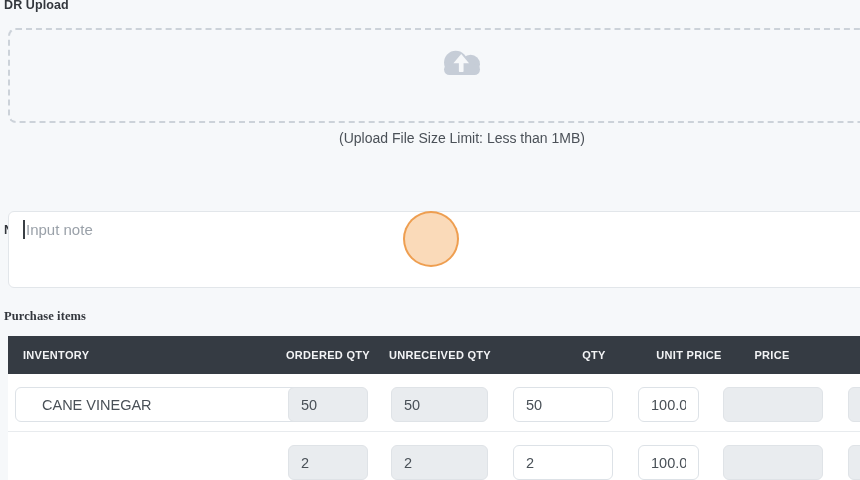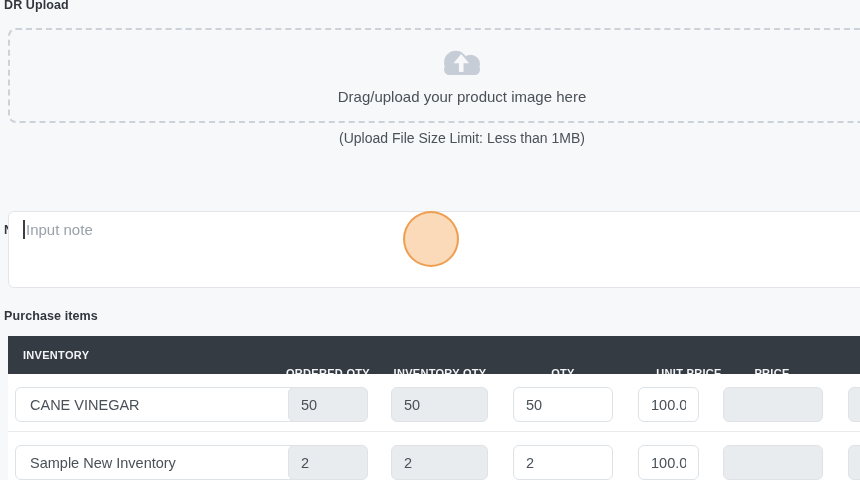--- a/index.html
+++ b/index.html
@@ -53,35 +53,35 @@
   }
 
   
   .table-wrap { position: absolute; left: 8px; top: 336px; width: 908px; }
   .thead {
     position: relative; height: 38px; background: #353b43;
     color: #f3f4f6; font-size: 11px; font-weight: 700; letter-spacing: 0.3px;
   }
   .th { position: absolute; top: 13px; white-space: nowrap; }
   .th-left { left: 15px; text-align: right; }
-  .th-center { transform: translateX(-50%); margin-top: 18px; }
+  .th-center { transform: translateX(-50%); }
 
   .trow {
     position: relative; height: 58px; background: #ffffff;
     border-bottom: 1px solid #e8ebee;
   }
   .cell-input {
     position: absolute; top: 13px; height: 35px;
     border: 1px solid #dde2e7; border-radius: 6px;
     font-family: "Liberation Sans", sans-serif;
     font-size: 14.5px; color: #495057; padding: 0 12px;
     background: #ffffff; outline: none;
   }
   .cell-input:disabled { background: #e9ecef; color: #495057; border-color: #dfe3e7; }
-  .col-inventory { left: 7px;  width: 296px; padding-left: 14px; }
+  .col-inventory { left: 7px;  width: 296px; padding-left: 26px; }
   .col-ordered   { left: 280px; width: 80px;  }
   .col-unreceived{ left: 383px; width: 97px;  }
   .col-qty       { left: 505px; width: 100px; }
   .col-price     { left: 630px; width: 61px;  }
   .col-unit      { left: 715px; width: 100px; }
   .col-extra     { left: 840px; width: 62px;  }
 </style>
 </head>
 <body>
 
@@ -94,58 +94,56 @@
       <g fill="#c6cdd7">
         <circle cx="24" cy="26" r="15"></circle>
         <circle cx="43" cy="28" r="12"></circle>
         <rect x="9" y="28" width="46" height="14" rx="7"></rect>
       </g>
       <g fill="#f6f8fa">
         <path d="M31 15 L41 27 L21 27 Z"></path>
         <rect x="28" y="25" width="6" height="13" rx="1"></rect>
       </g>
     </svg>
-    <div class="drop-text">Drag/upload your product image here</div>
   </div>
 
   <div class="size-limit">(Upload File Size Limit: Less than 1MB)</div>
 
   <div class="section-label" style="top:187px;margin-top:36px;">Note</div>
 
   <div class="note-box">
     <textarea class="note-textarea" placeholder="Input note" style=""></textarea>
     <div class="text-caret"></div>
   </div>
 
   <div class="click-indicator"></div>
 
-  <div class="section-label" style="top:309px;">Purchase items</div>
+  <div class="section-label" style="top:309px;font-family:Liberation Serif, serif;">Purchase items</div>
 
   <div class="table-wrap">
     <div class="thead">
       <div class="th th-left">INVENTORY</div>
       <div class="th th-center" style="left:320px;">ORDERED QTY</div>
-      <div class="th th-center" style="left:432px;">INVENTORY QTY</div>
-      <div class="th th-center" style="left:555px;">QTY</div>
+      <div class="th th-center" style="left:432px;">UNRECEIVED QTY</div>
+      <div class="th th-center" style="left:586px;">QTY</div>
       <div class="th th-center" style="left:681px;">UNIT PRICE</div>
       <div class="th th-center" style="left:764px;">PRICE</div>
     </div>
 
     <div class="trow">
       <input class="cell-input col-inventory" type="text" value="CANE VINEGAR" style="">
       <input class="cell-input col-ordered" type="text" disabled="" value="50" style="">
       <input class="cell-input col-unreceived" type="text" disabled="" value="50" style="">
       <input class="cell-input col-qty" type="text" value="50" style="">
       <input class="cell-input col-price" type="text" value="100.0" style="">
       <input class="cell-input col-unit" type="text" disabled="" value="" style="">
       <input class="cell-input col-extra" type="text" disabled="" style="">
     </div>
 
     <div class="trow">
-      <input class="cell-input col-inventory" type="text" value="Sample New Inventory" style="">
       <input class="cell-input col-ordered" type="text" disabled="" value="2" style="">
       <input class="cell-input col-unreceived" type="text" disabled="" value="2" style="">
       <input class="cell-input col-qty" type="text" value="2" style="">
       <input class="cell-input col-price" type="text" value="100.0" style="">
       <input class="cell-input col-unit" type="text" disabled="" value="" style="">
       <input class="cell-input col-extra" type="text" disabled="" style="">
     </div>
   </div>
 
 </div>

